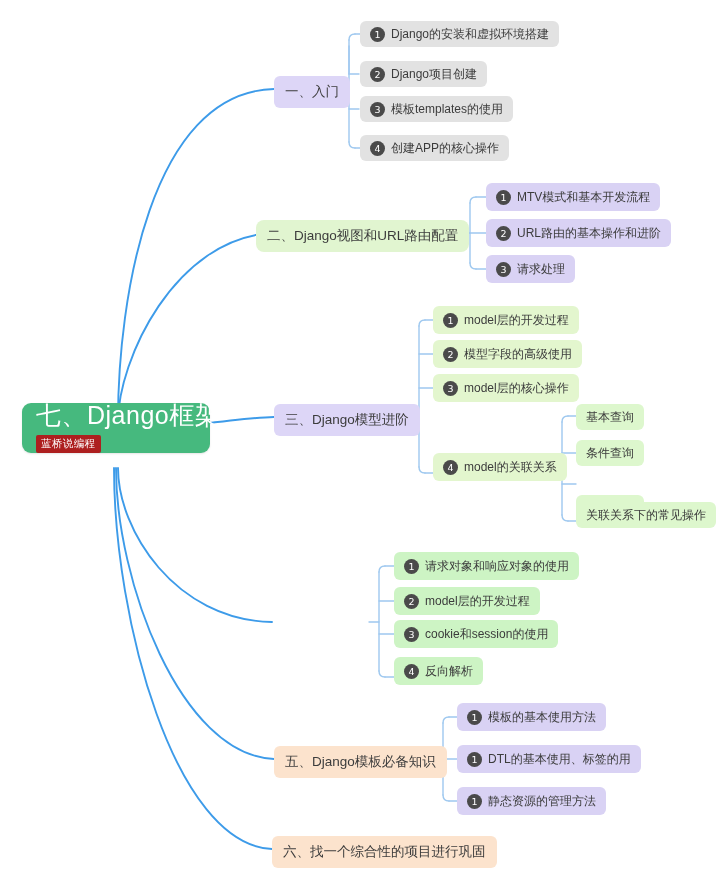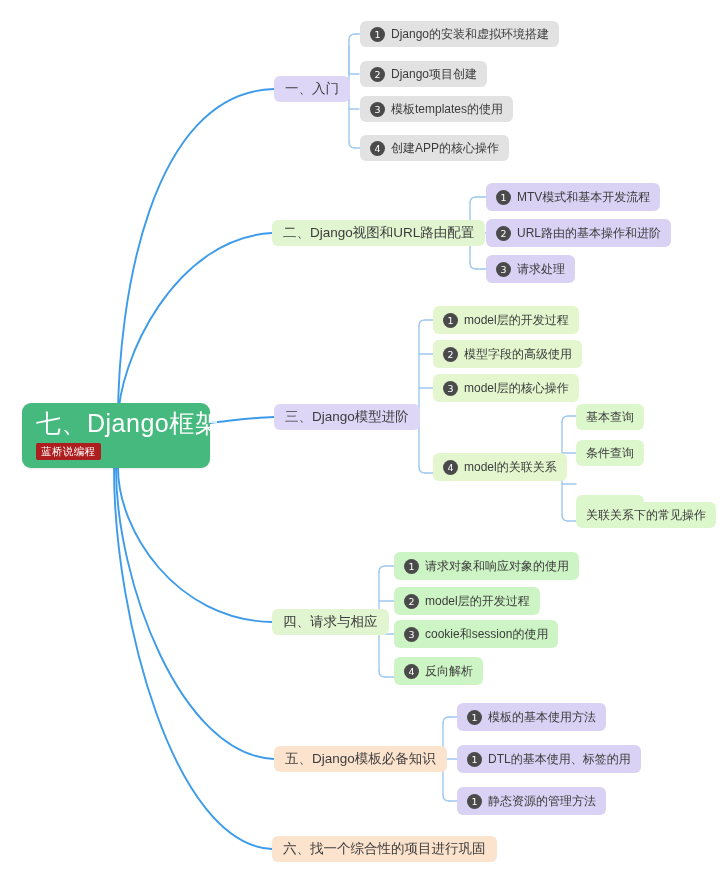--- a/index.html
+++ b/index.html
@@ -47,21 +47,21 @@
     color:#ffffff;
     font-size:10.5px;
     line-height:1;
     padding:3px 5px 4px 5px;
     border-radius:2px;
     letter-spacing:.4px;
   }
 
   
   .branch{
-    height:26px;
+    height:32px;
     padding:0 11px;
     font-size:13.5px;
     justify-content:flex-start;
   }
   .b-purple{background:#ddd6f7;}
   .b-green {background:#e1f5d0;}
   .b-peach {background:#fce3cd;}
 
   
   .leaf{
@@ -155,21 +155,21 @@
       <path d="M433,759 H443"></path>
       <path d="M443,723 V795"></path>
       <path d="M443,723 Q443,717 449,717"></path>
       <path d="M449,717 H457"></path>
       <path d="M443,759 H457"></path>
       <path d="M443,795 Q443,801 449,801"></path>
       <path d="M449,801 H457"></path>
     </g>
   </svg>
 
-  <div class="node root" style="left:22px;top:403px;width:188px;height:65px;">
+  <div class="node root" style="left:22px;top:403px;width:188px;height:50px;">
     <div class="root-title">七、Django框架</div>
     <div class="root-badge">蓝桥说编程</div>
   </div>
 
   <div class="node branch b-purple" style="left:274px;top:76px;">
     <span class="lbl">一、入门</span>
   </div>
 
   <div class="node leaf l-gray" style="left:360px;top:21px;">
     <span class="num">1</span>
@@ -181,21 +181,21 @@
   </div>
   <div class="node leaf l-gray" style="left:360px;top:96px;">
     <span class="num">3</span>
     <span class="lbl">模板templates的使用</span>
   </div>
   <div class="node leaf l-gray" style="left:360px;top:135px;">
     <span class="num">4</span>
     <span class="lbl">创建APP的核心操作</span>
   </div>
 
-  <div class="node branch b-green" style="left:272px;top:220px;">
+  <div class="node branch b-green" style="left:256px;top:220px;border-radius:8px;">
     <span class="lbl">二、Django视图和URL路由配置</span>
   </div>
 
   <div class="node leaf leaf-tall l-purple" style="left:486px;top:183px;">
     <span class="num">1</span>
     <span class="lbl">MTV模式和基本开发流程</span>
   </div>
   <div class="node leaf leaf-tall l-purple" style="left:486px;top:219px;">
     <span class="num">2</span>
     <span class="lbl">URL路由的基本操作和进阶</span>
@@ -232,23 +232,20 @@
   <div class="node leaf l-mint" style="left:576px;top:440px;">
     <span class="lbl">条件查询</span>
   </div>
   <div class="node leaf l-mint" style="left:576px;top:495px;text-align:right;">
     <span class="lbl">聚合操作</span>
   </div>
   <div class="node leaf l-mint" style="left:576px;top:502px;">
     <span class="lbl">关联关系下的常见操作</span>
   </div>
 
-  <div class="node branch b-green" style="left:272px;top:609px;">
-    <span class="lbl">四、请求与相应</span>
-  </div>
 
   <div class="node leaf leaf-tall l-green2" style="left:394px;top:552px;">
     <span class="num">1</span>
     <span class="lbl">请求对象和响应对象的使用</span>
   </div>
   <div class="node leaf leaf-tall l-green2" style="left:394px;top:587px;">
     <span class="num">2</span>
     <span class="lbl">model层的开发过程</span>
   </div>
   <div class="node leaf leaf-tall l-green2" style="left:394px;top:620px;">

